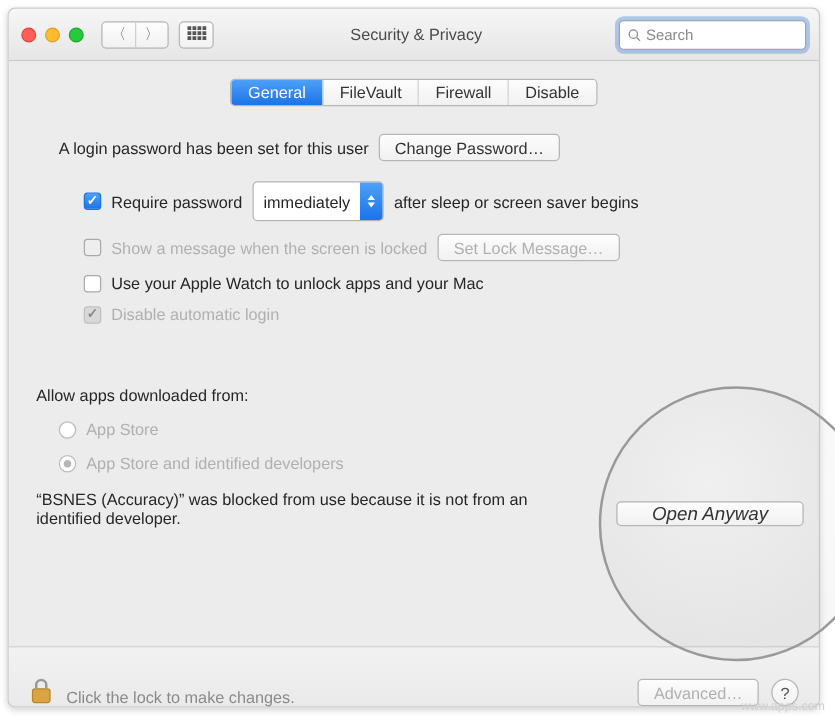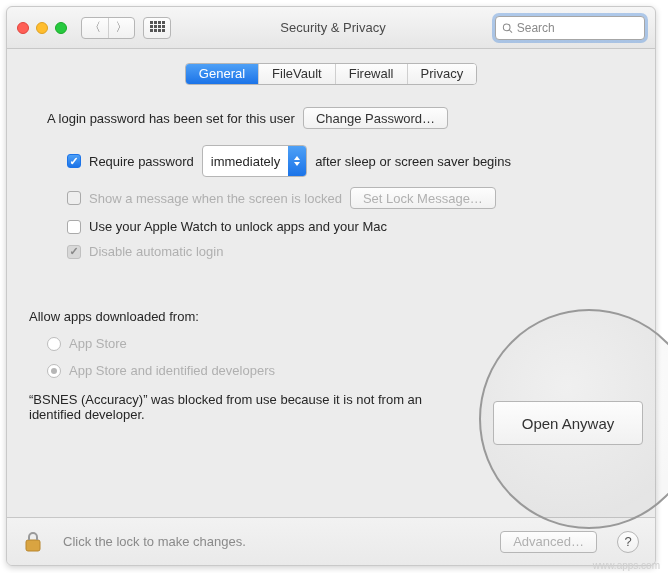--- a/index.html
+++ b/index.html
@@ -71,23 +71,23 @@
   .select .stepper .up{border-bottom:4px solid #fff; margin-bottom:2px;}
   .select .stepper .dn{border-top:4px solid #fff;}
   .section-label{ margin:50px 0 12px 0; font-size:13px; color:#262626;}
   .radiogrp{ margin-left:18px;}
   .radio-row{ display:flex; align-items:flex-end; gap:8px; margin-bottom:8px; color:#b0b0b0;margin-top:12px;}
   .radio{ width:14px;height:14px;border:1px solid #bcbcbc;border-radius:50%;background:#fff;display:inline-flex;align-items:center;justify-content:center;}
   .radio.checked::after{content:"";width:6px;height:6px;border-radius:50%;background:#b6b6b6;}
   .blocked-msg{ margin-top:14px; font-size:13px; max-width:430px; color:#262626;}
   
   .magnifier{ position:absolute; right:-44px; top:260px; width:220px; height:220px; border:2px solid #999; border-radius:50%; background:radial-gradient(circle at 40% 35%, rgba(255,255,255,0.2), rgba(0,0,0,0.03) 70%); pointer-events:none;}
-  .mag-btn{ position:absolute; right:12px; top:352px; width:150px; height:44px; border:1px solid #b6b6b6; border-radius:4px; background:linear-gradient(#fdfdfd,#f1f1f1); font-size:15px; color:#333; display:flex;align-items:center;justify-content:center; cursor:pointer; z-index:3;}
-  
-  .footer{ height:48px; border-top:1px solid #c7c7c7; background:linear-gradient(#f2f2f2,#eaeaea); display:flex; align-items:center; padding:0 16px; gap:20px; border-radius:0 0 6px 6px;}
+  .mag-btn{ position:absolute; right:12px; top:352px; width:150px; height:20px; border:1px solid #b6b6b6; border-radius:4px; background:linear-gradient(#fdfdfd,#f1f1f1); font-size:15px; color:#333; display:flex;align-items:center;justify-content:center; cursor:pointer; z-index:3;font-style:italic;}
+  
+  .footer{ height:48px; border-top:1px solid #c7c7c7; background:linear-gradient(#f2f2f2,#eaeaea); display:flex; align-items:flex-end; padding:0 16px; gap:10px; border-radius:0 0 6px 6px;}
   .lock-ic{ width:20px; height:24px;}
   .footer .txt{ color:#8a8a8a; font-size:13px; flex:1;}
   .helpbtn{ width:22px;height:22px;border:1px solid #b6b6b6;border-radius:50%;background:linear-gradient(#fdfdfd,#f1f1f1);color:#555;font-size:13px;display:flex;align-items:center;justify-content:center;cursor:pointer;}
   .watermark{position:absolute; right:8px; bottom:2px; font-size:10px; color:#cfcfcf;}
 </style>
 </head>
 <body>
 
 <div class="window">
 
@@ -127,21 +127,21 @@
     </div>
   </div>
 
   <div class="content">
 
     <div class="tabs">
       <div class="tabgroup">
         <div class="tab active">General</div>
         <div class="tab">FileVault</div>
         <div class="tab">Firewall</div>
-        <div class="tab">Privacy</div>
+        <div class="tab">Disable</div>
       </div>
     </div>
 
     <div class="row first">
       <span>A login password has been set for this user</span>
       <button class="btn">Change Password…</button>
     </div>
 
     <div class="row">
       <span class="cb checked"></span>

